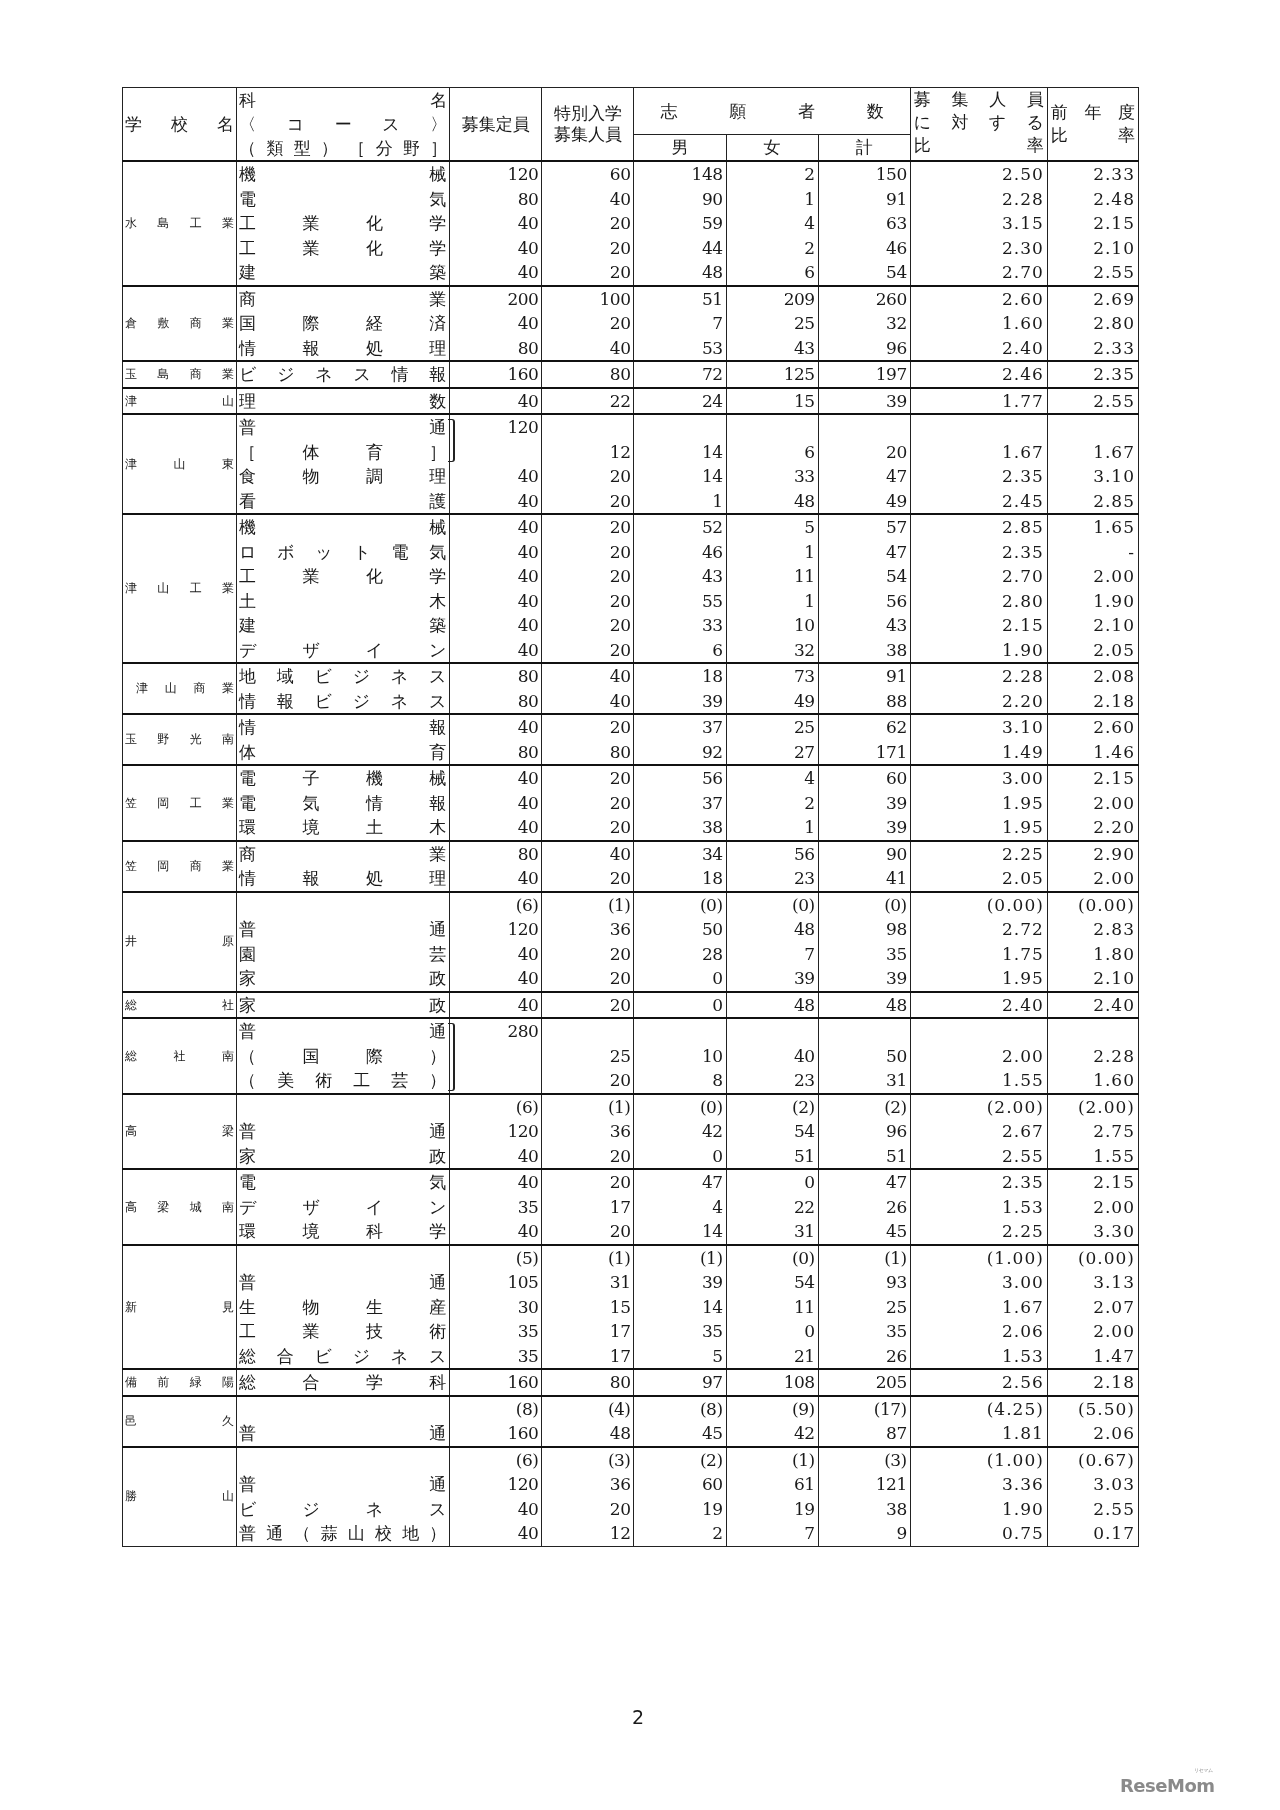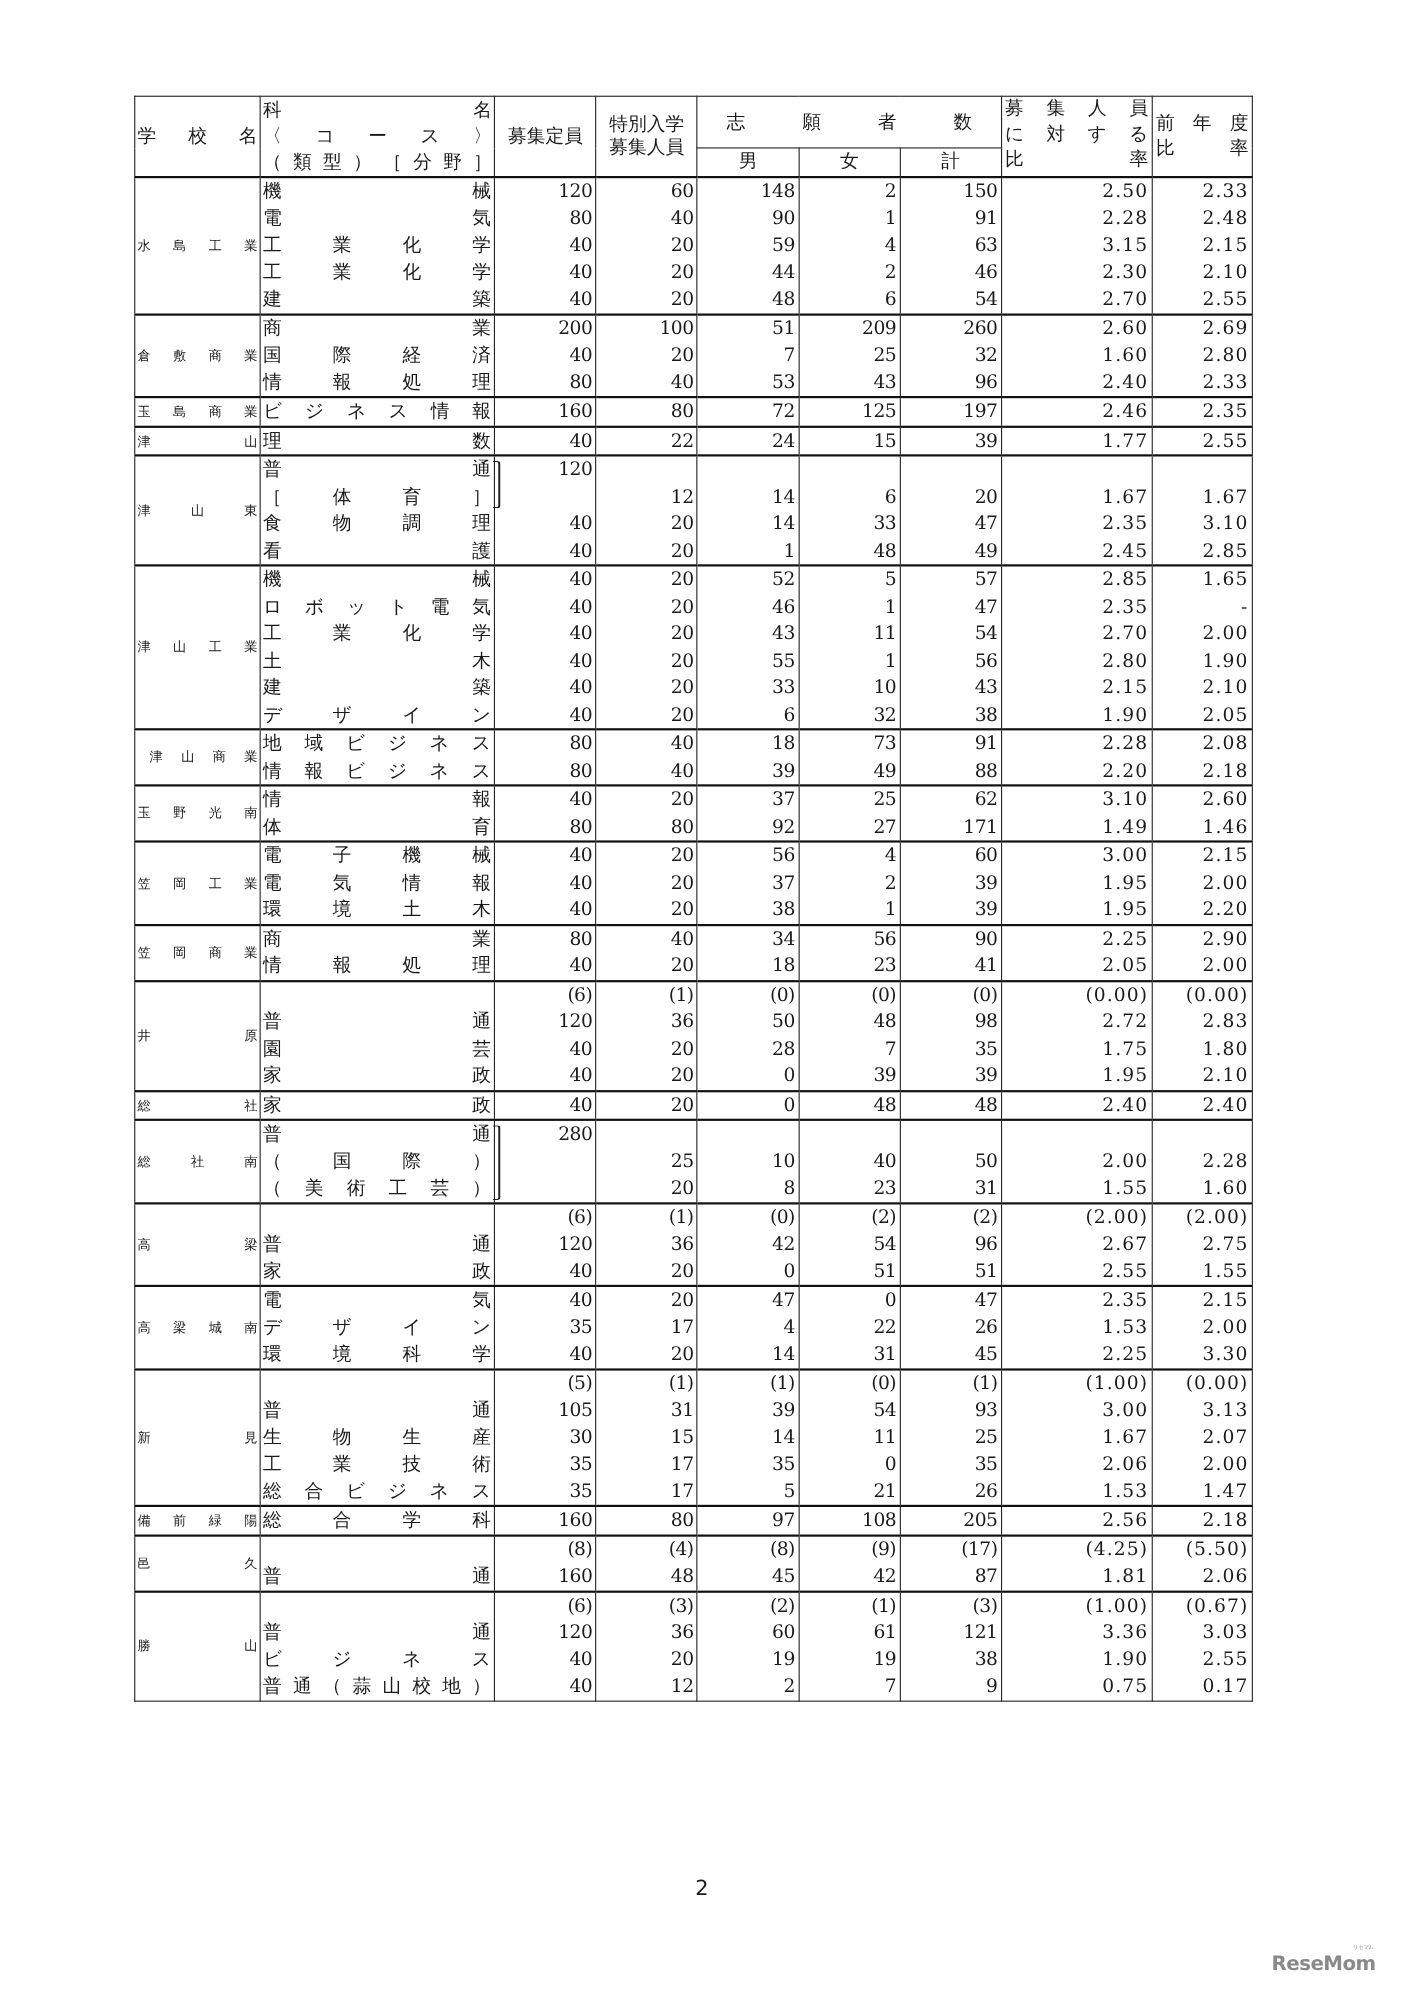--- a/index.html
+++ b/index.html
@@ -27,21 +27,21 @@
   .hdr-ratio .ln, .hdr-prev .ln { display: block; text-align: justify; text-align-last: justify; height: 23px; line-height: 23px; padding: 0 3px; }
   tbody td.school { vertical-align: middle; font-size: 12px; padding: 0 2px; }
   tbody td.school span { display: block; text-align: justify; text-align-last: justify; }
   tbody tr.grp-start td { border-top: 2.5px solid #111; }
   td.courses .ln { display: block; height: 24.5px; line-height: 24.5px; text-align: justify; text-align-last: justify; padding: 0 3px 0 2px; white-space: nowrap; }
   td.numcol .ln { display: block; height: 24.5px; line-height: 24.5px; text-align: right; padding-right: 3px; font-family: "DejaVu Serif", serif; font-size: 17px; letter-spacing: -0.5px; }
   td.numcol.ratio .ln { letter-spacing: 1px; }
   .bracket-wrap { position: relative; }
   .bracket { position: absolute; right: -6px; width: 5px; border-right: 2px solid #222; border-top: 1px solid #222; border-bottom: 1px solid #222; border-radius: 0 3px 3px 0; }
   .pageno { position: absolute; left: 632px; top: 1706px; font-size: 19px; font-family: "DejaVu Sans", sans-serif; }
-  .logo { position: absolute; left: 1156px; top: 1775px; font-family: "DejaVu Sans", sans-serif; font-weight: bold; font-size: 18px; color: #8a8a8a; letter-spacing: -0.5px; }
+  .logo { position: absolute; left: 1120px; top: 1775px; font-family: "DejaVu Sans", sans-serif; font-weight: bold; font-size: 18px; color: #8a8a8a; letter-spacing: -0.5px; }
   .logo small { position: absolute; right: 2px; top: -8px; font-size: 5px; font-weight: normal; }
 </style>
 </head>
 <body>
 
 <div class="page">
   <table class="main">
     <colgroup>
       <col class="c-school">
         <col class="c-course">

